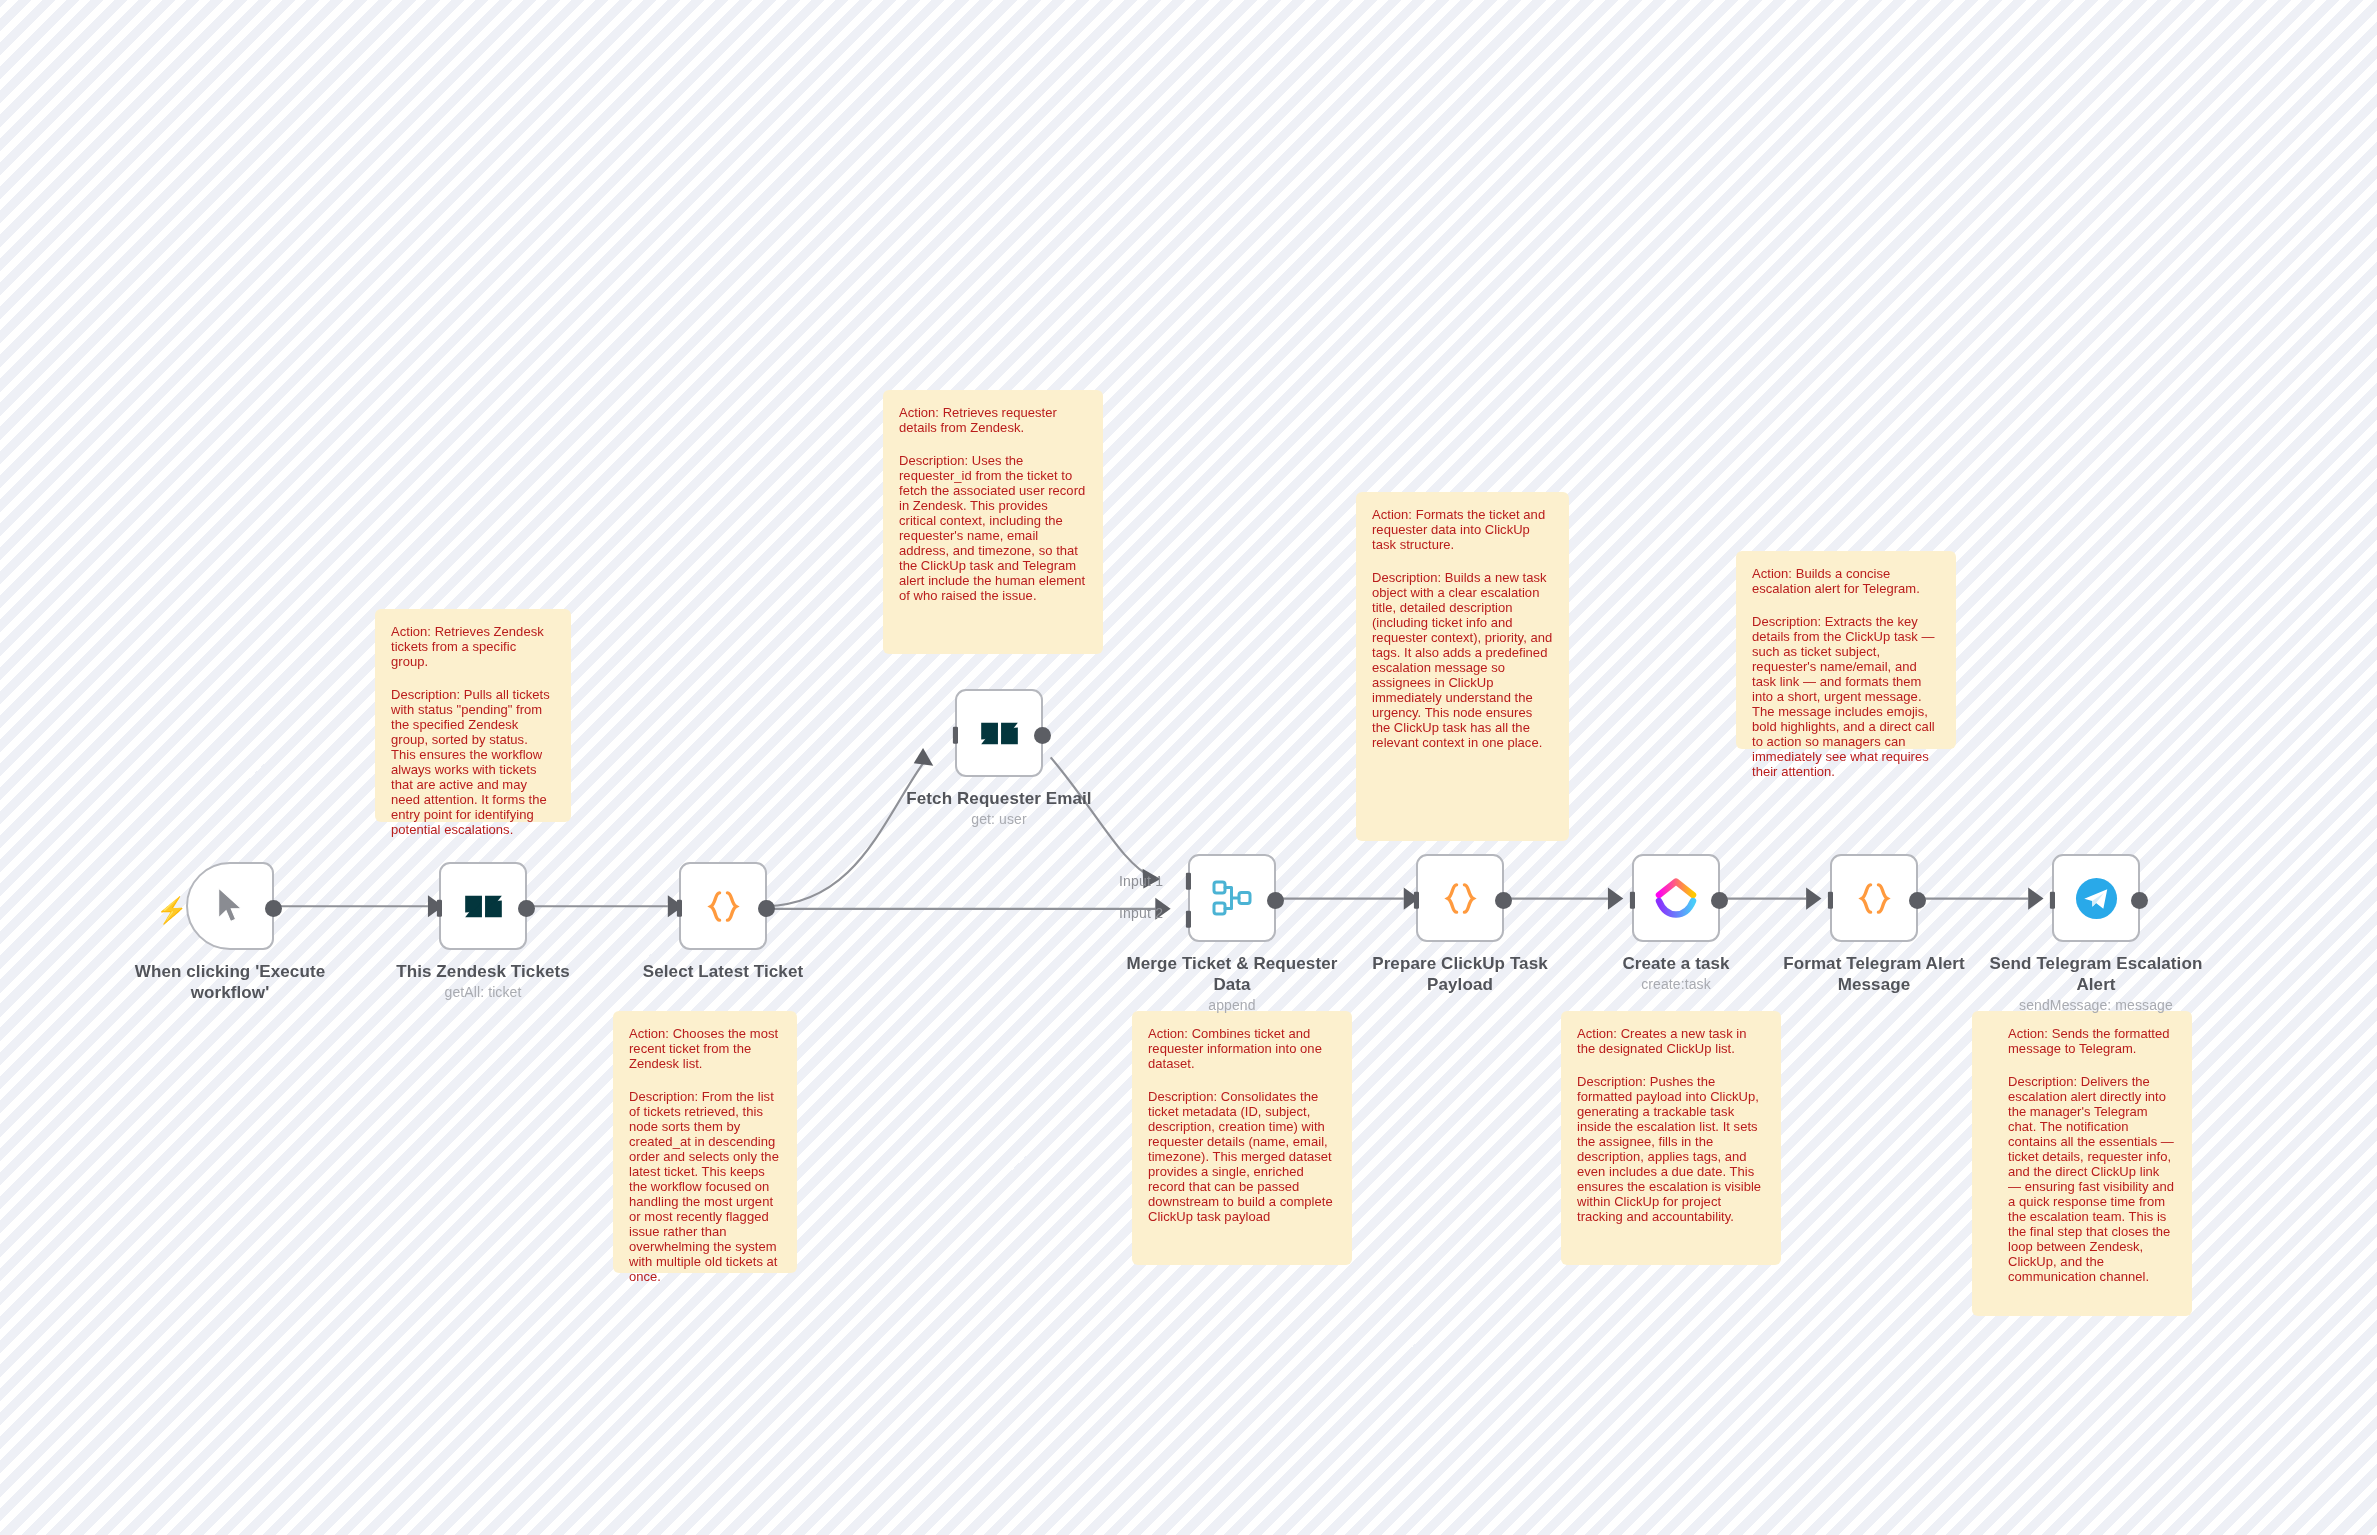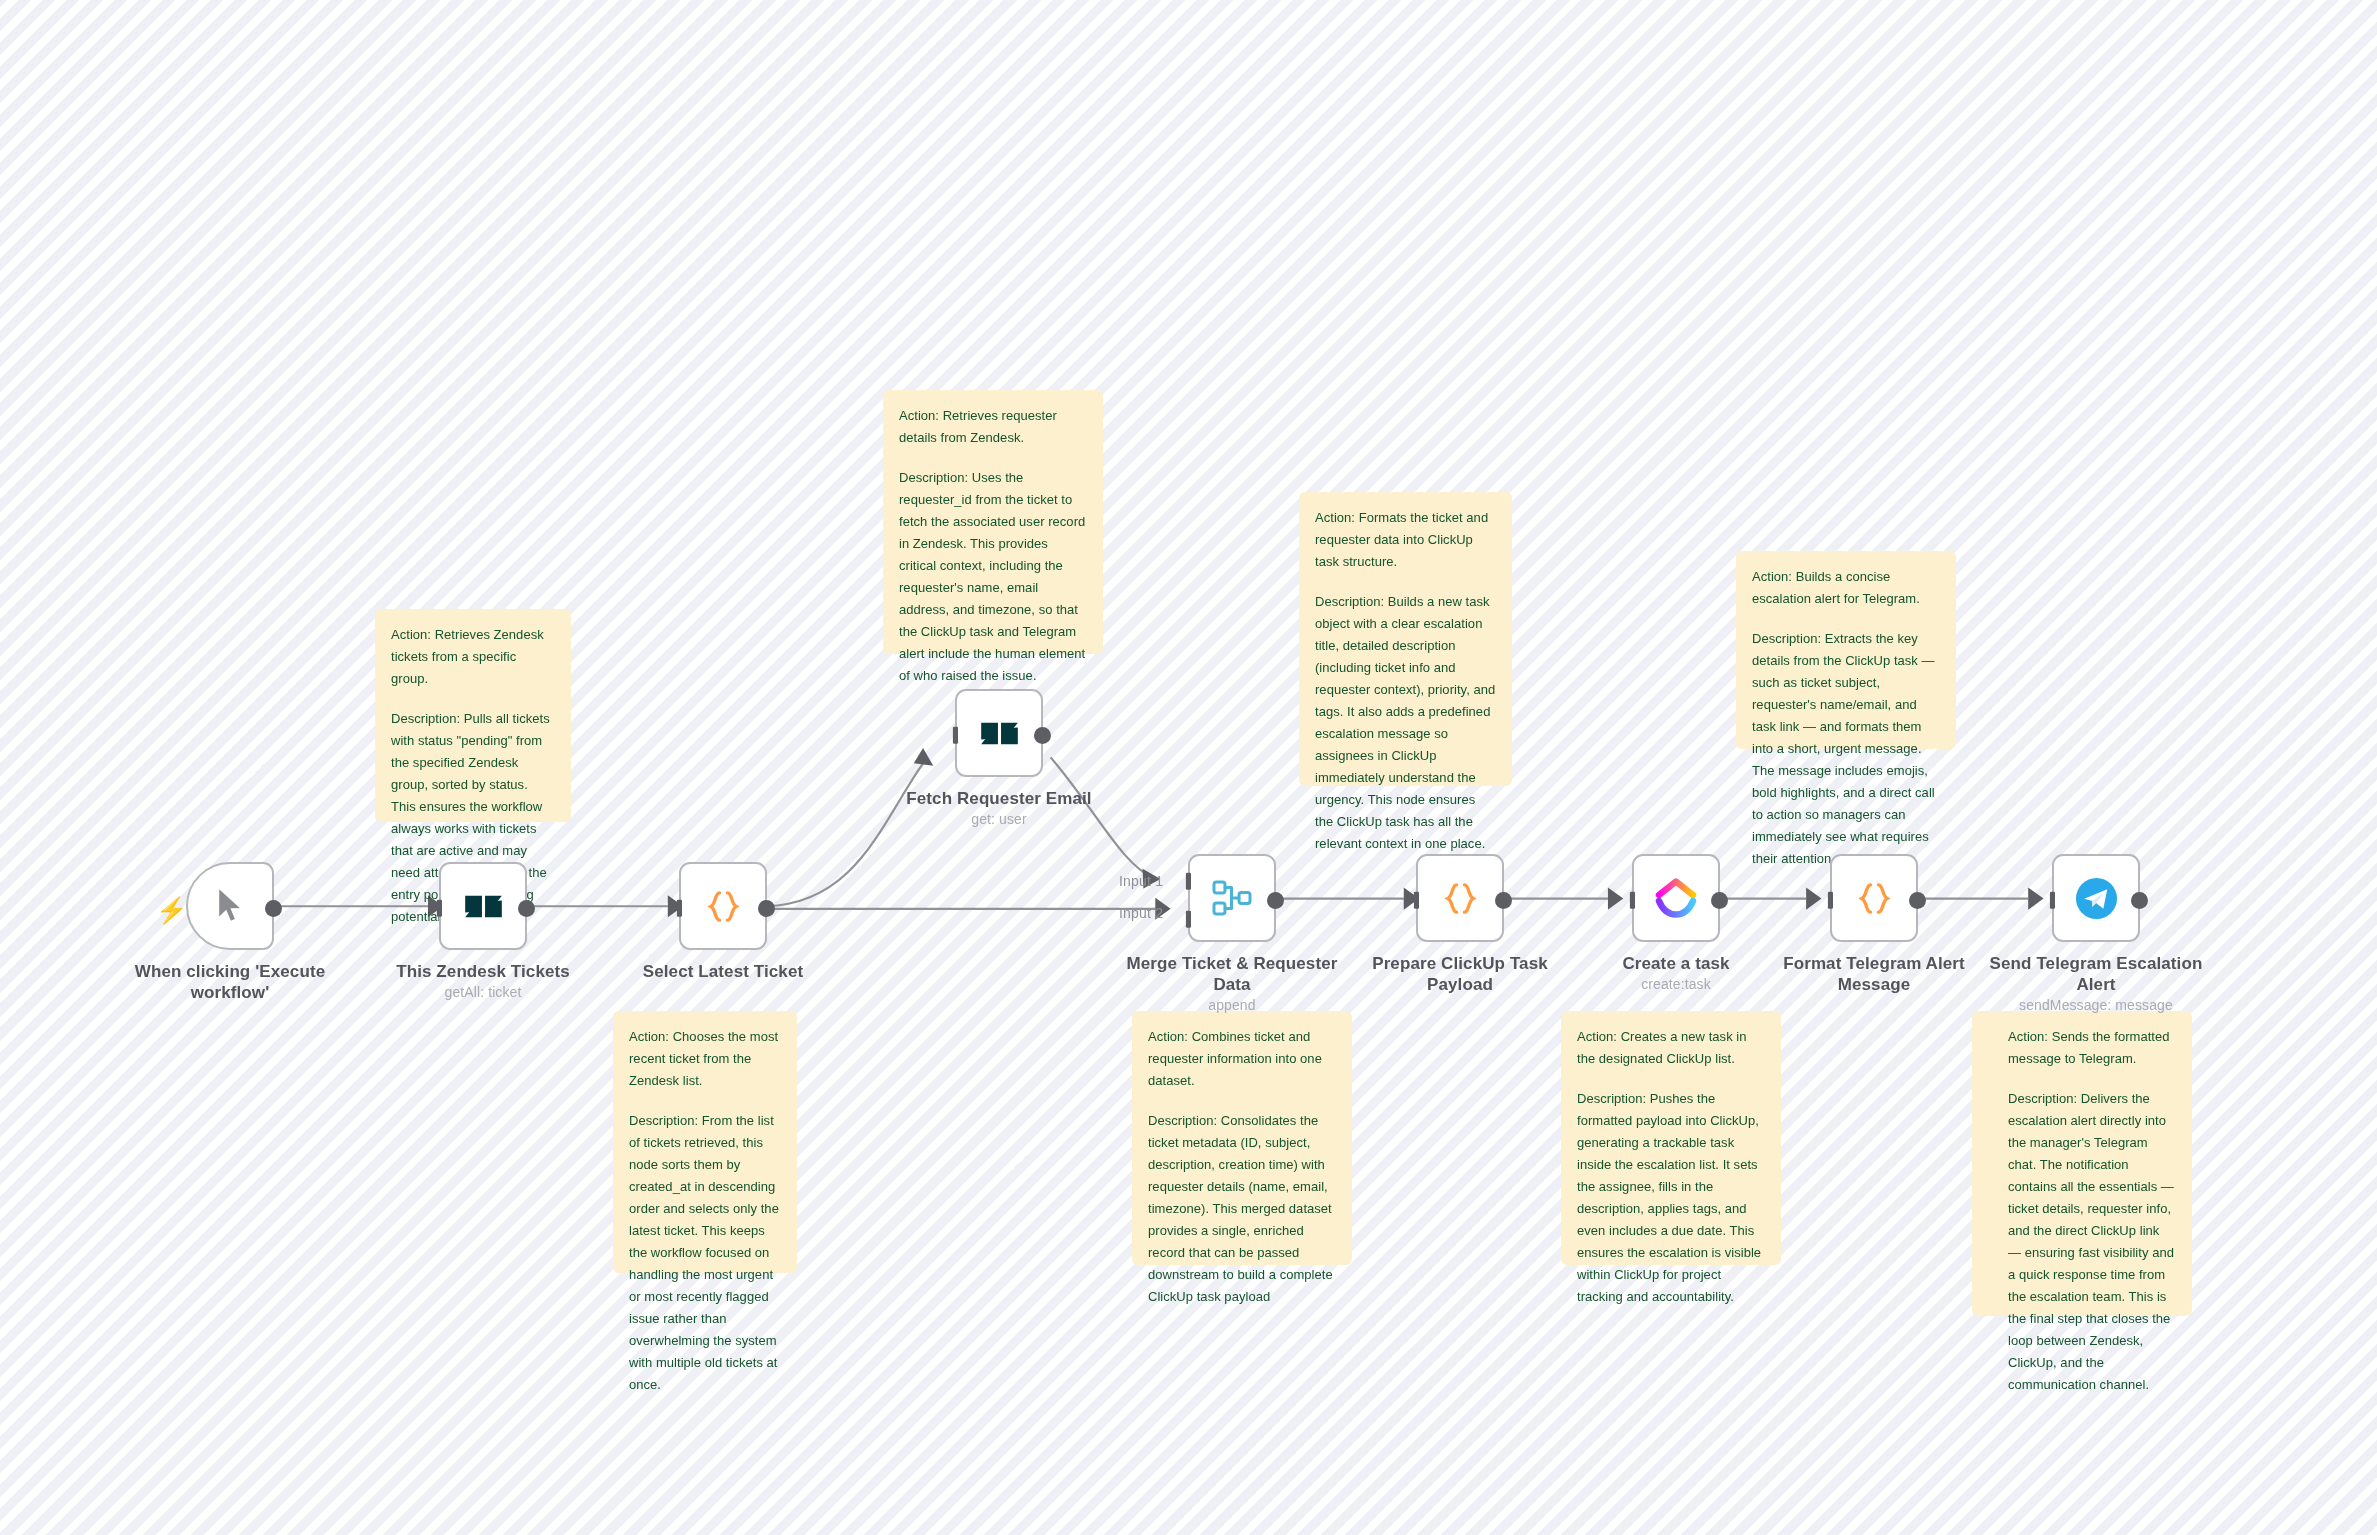--- a/index.html
+++ b/index.html
@@ -131,22 +131,22 @@
   }
 
   
   .sticky {
     position: absolute;
     background: #fcf0ce;
     border-radius: 6px;
     box-sizing: border-box;
     padding: 14.5px 16px 14.5px 16px;
     font-size: 13px;
-    line-height: 22px;
-    color: #14532d;
+    line-height: 15px;
+    color: #b91c1c;
     letter-spacing: 0.04px;
   }
   .sticky p { margin: 0; }
   .sticky p + p { margin-top: 18px; }
 </style>
 </head>
 <body>
 
 <div id="canvas">
 
@@ -183,21 +183,21 @@
   <div class="sticky" style="left:375px; top:609px; width:196px; height:213px;">
     <p>Action: Retrieves Zendesk tickets from a specific group.</p>
     <p>Description: Pulls all tickets with status "pending" from the specified Zendesk group, sorted by status. This ensures the workflow always works with tickets that are active and may need attention. It forms the entry point for identifying potential escalations.</p>
   </div>
 
   <div class="sticky" style="left:883px; top:390px; width:220px; height:264px;">
     <p>Action: Retrieves requester details from Zendesk.</p>
     <p>Description: Uses the requester_id from the ticket to fetch the associated user record in Zendesk. This provides critical context, including the requester's name, email address, and timezone, so that the ClickUp task and Telegram alert include the human element of who raised the issue.</p>
   </div>
 
-  <div class="sticky" style="left:1299px; top:492px; width:213px; height:294px;">
+  <div class="sticky" style="left:1356px; top:492px; width:213px; height:349px;">
     <p>Action: Formats the ticket and requester data into ClickUp task structure.</p>
     <p>Description: Builds a new task object with a clear escalation title, detailed description (including ticket info and requester context), priority, and tags. It also adds a predefined escalation message so assignees in ClickUp immediately understand the urgency. This node ensures the ClickUp task has all the relevant context in one place.</p>
   </div>
 
   <div class="sticky" style="left:1736px; top:551px; width:220px; height:198px;">
     <p>Action: Builds a concise escalation alert for Telegram.</p>
     <p>Description: Extracts the key details from the ClickUp task — such as ticket subject, requester's name/email, and task link — and formats them into a short, urgent message. The message includes emojis, bold highlights, and a direct call to action so managers can immediately see what requires their attention.</p>
   </div>
 
   <div class="sticky" style="left:613px; top:1011px; width:184px; height:262px;">

